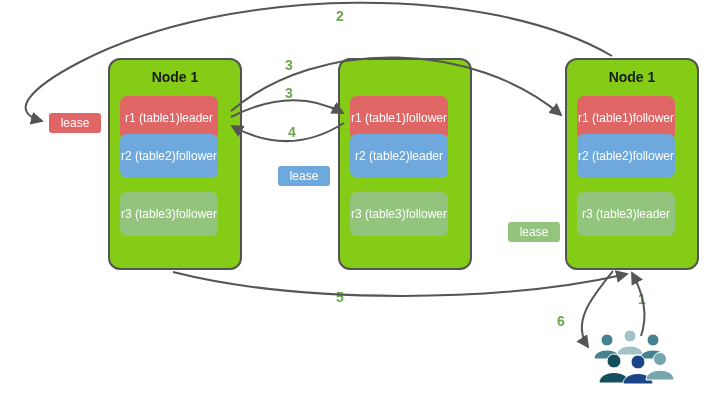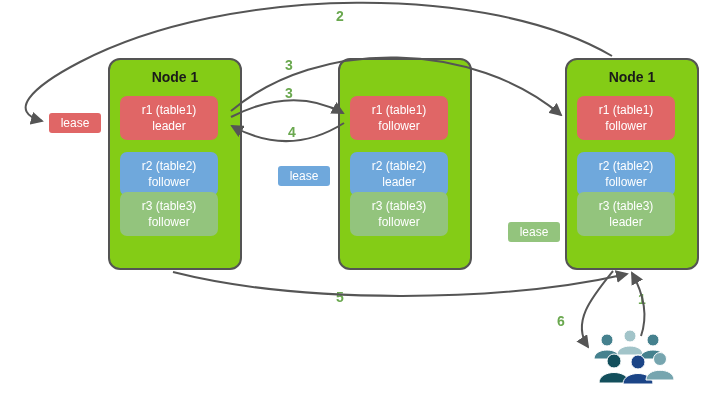--- a/index.html
+++ b/index.html
@@ -11,24 +11,24 @@
     position:absolute;top:58px;width:134px;height:212px;
     border:2px solid #545454;border-radius:12px;background:#84cc16;
     box-sizing:border-box;
   }
   .node-1{left:108px}.node-2{left:338px}.node-3{left:565px}
   .node-title{
     text-align:center;margin-top:9px;font-size:14px;font-weight:700;color:#1a1a1a;
   }
   .replica{
     position:absolute;left:10px;width:98px;height:44px;border-radius:7px;
-    color:#ffffff;font-size:12px;display:flex;flex-direction:column;
+    color:#ffffff;font-size:12px;display:flex;flex-direction:row;
     align-items:center;justify-content:center;line-height:1.35;text-align:center;
   }
-  .replica.r1{top:36px}.replica.r2{top:92px}.replica.r3{top:132px}
+  .replica.r1{top:36px}.replica.r2{top:74px}.replica.r3{top:132px}
   .lease{
     position:absolute;width:52px;height:20px;border-radius:3px;color:#ffffff;
     font-size:12px;display:flex;align-items:center;justify-content:center;
   }
   .lease-r1{left:49px;top:113px}
   .lease-r2{left:278px;top:166px}
   .lease-r3{left:508px;top:222px}
   .step-label{
     position:absolute;color:#6aa84f;font-size:14px;font-weight:700;
   }

